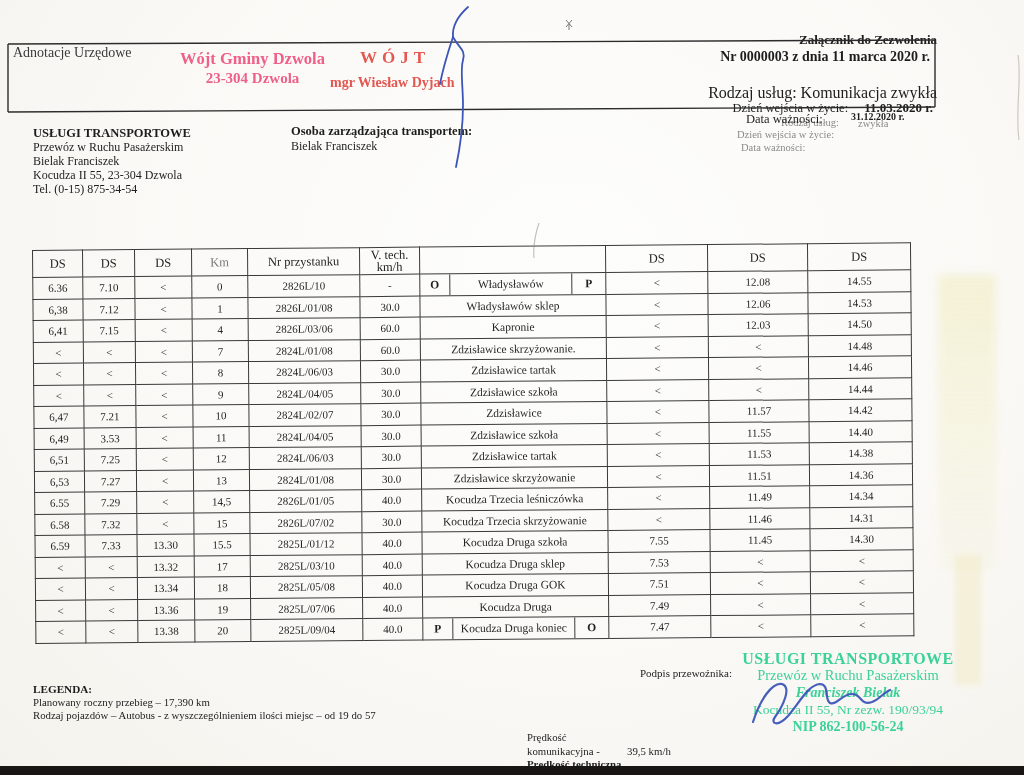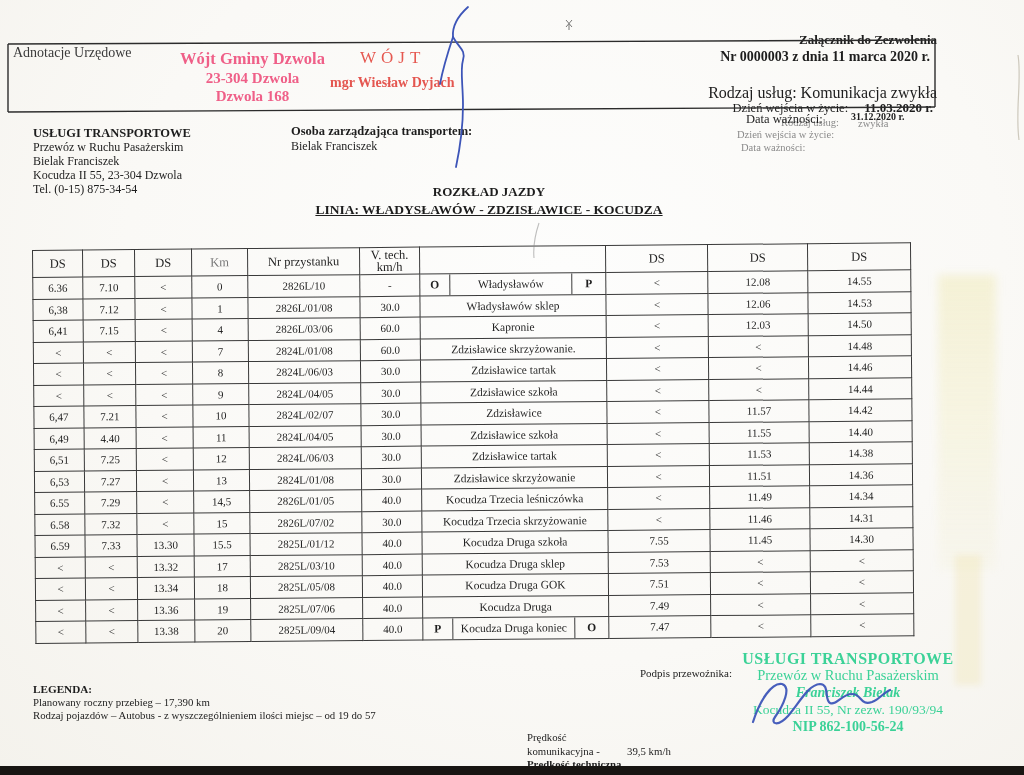--- a/index.html
+++ b/index.html
@@ -8,21 +8,21 @@
     background:radial-gradient(ellipse at 55% 35%, #fdfdfc 0%, #faf9f6 55%, #f4f2ec 100%);
     font-family:"Liberation Serif","DejaVu Serif",serif;color:#1d1d1d;
   }
   .abs{position:absolute;}
   .overlay{position:absolute;left:0;top:0;z-index:30;pointer-events:none;}
   
   .annot{left:13px;top:45px;font-size:14px;color:#3a3a3a;}
   .mayor-stamp{left:145px;top:50px;width:215px;text-align:center;color:#ee4f7c;font-weight:bold;line-height:18.5px;opacity:.9;}
   .mayor-stamp .l1{font-size:16.5px;}
   .mayor-stamp .l2,.mayor-stamp .l3{font-size:15px;}
-  .wojt{left:360px;top:48px;font-size:17px;font-weight:normal;letter-spacing:5px;color:#e23c33;opacity:.85;}
+  .wojt{left:360px;top:48px;font-size:17px;font-weight:bold;letter-spacing:5px;color:#e23c33;opacity:.85;}
   .wojt-name{left:330px;top:75px;font-size:14px;font-weight:bold;color:#e03a33;opacity:.85;}
   .att1{right:87px;top:32px;font-size:13px;font-weight:bold;}
   .att2{right:94px;top:49px;font-size:14px;font-weight:bold;}
   .svc{right:87px;top:84px;font-size:16px;}
   .eff{right:91px;top:100px;font-size:12.5px;}
   .eff b{font-size:13px;margin-left:16px;}
   .val-label{left:746px;top:112px;font-size:12.5px;z-index:2;}
   .val-value{left:851px;top:111px;font-size:10px;font-weight:bold;z-index:3;}
   .ghost{color:#8a8a8a;font-size:10.5px;z-index:1;}
   .g1{left:781px;top:117px;}
@@ -76,21 +76,20 @@
 <div class="page">
 
   <div class="abs streak1"></div>
   <div class="abs streak2"></div>
 
   <div class="abs annot">Adnotacje Urzędowe</div>
 
   <div class="abs mayor-stamp">
     <div class="l1">Wójt Gminy Dzwola</div>
     <div class="l2">23-304 Dzwola</div>
-    <div class="l3">Dzwola 168</div>
   </div>
 
   <div class="abs wojt">WÓJT</div>
   <div class="abs wojt-name">mgr Wiesław Dyjach</div>
 
   <div class="abs att1">Załącznik do Zezwolenia</div>
   <div class="abs att2">Nr 0000003 z dnia 11 marca 2020 r.</div>
   <div class="abs svc">Rodzaj usług: Komunikacja zwykła</div>
   <div class="abs eff"><span>Dzień wejścia w życie:</span><b>11.03.2020 r.</b></div>
   <div class="abs val-label">Data ważności:</div>
@@ -106,24 +105,20 @@
     <div>Bielak Franciszek</div>
     <div>Kocudza II 55, 23-304 Dzwola</div>
     <div>Tel. (0-15) 875-34-54</div>
   </div>
 
   <div class="abs manager">
     <div class="l1">Osoba zarządzająca transportem:</div>
     <div>Bielak Franciszek</div>
   </div>
 
-  <div class="abs doc-title">
-    <div class="t1">ROZKŁAD JAZDY</div>
-    <div class="t2">LINIA: WŁADYSŁAWÓW - ZDZISŁAWICE - KOCUDZA</div>
-  </div>
 
   <div class="abs tbl-wrap">
     <table>
       <colgroup>
         <col style="width:50px">
           <col style="width:52px">
           <col style="width:57px">
           <col style="width:56px">
         <col style="width:112px">
           <col style="width:60px">
@@ -233,21 +228,21 @@
             <td>10</td>
             <td>2824L/02/07</td>
             <td>30.0</td>
             <td class="stop-cell">Zdzisławice</td>
             <td>&lt;</td>
             <td>11.57</td>
             <td>14.42</td>
           </tr>
           <tr>
             <td>6,49</td>
-            <td>4.40</td>
+            <td>3.53</td>
             <td>&lt;</td>
             <td>11</td>
             <td>2824L/04/05</td>
             <td>30.0</td>
             <td class="stop-cell">Zdzisławice szkoła</td>
             <td>&lt;</td>
             <td>11.55</td>
             <td>14.40</td>
           </tr>
           <tr>

